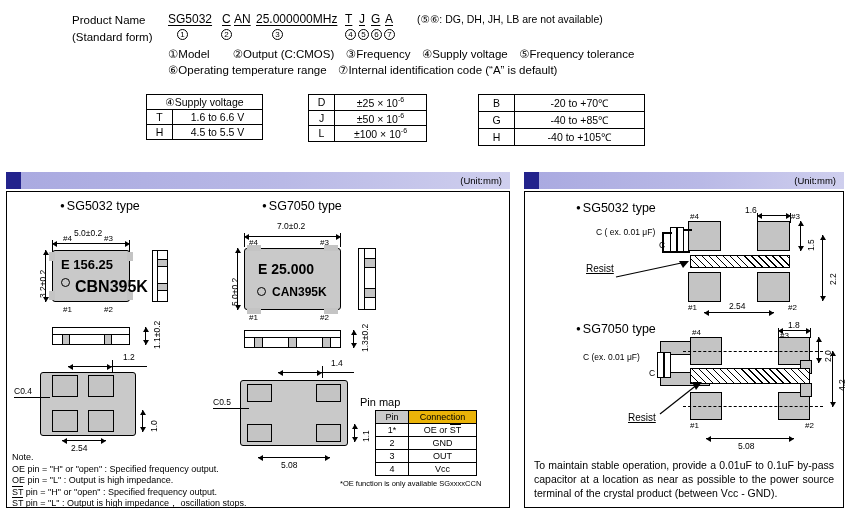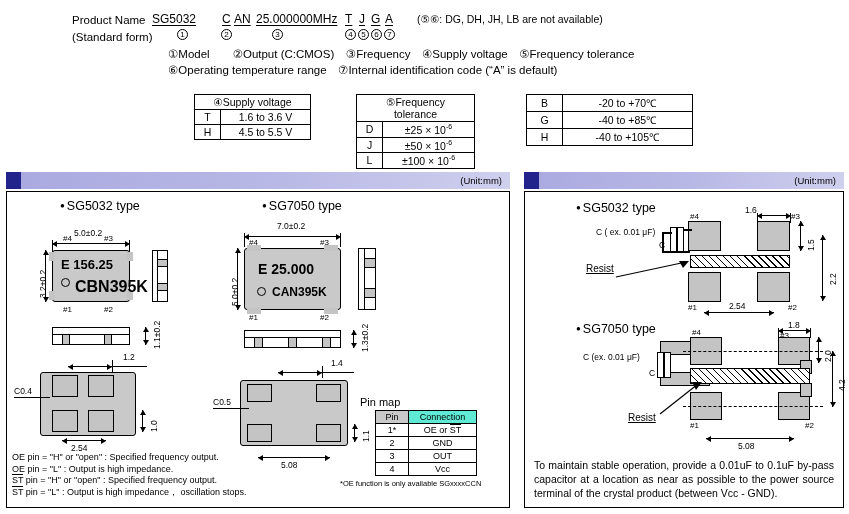--- a/index.html
+++ b/index.html
@@ -21,21 +21,21 @@
   .pn-row   { position:absolute; font-size:12px; white-space:nowrap; }
   .u { text-decoration: underline; text-underline-offset: 2px; }
   .circ {
     display:inline-block; width:11px; height:11px; line-height:10px;
     border:1px solid #000; border-radius:50%; text-align:center;
     font-size:8px; vertical-align:1px;
   }
   .note-paren { position:absolute; font-size:10.5px; white-space:nowrap; }
 
   
-  .opt-tbl { position:absolute; border-collapse:collapse; font-size:10.5px;margin-left:48px; }
+  .opt-tbl { position:absolute; border-collapse:collapse; font-size:10.5px; }
   .opt-tbl td, .opt-tbl th {
     border:1px solid #000; padding:1px 4px; text-align:center; font-weight:normal;
   }
   .opt-tbl .hdr { font-size:10.5px; padding:1px 6px; }
   .opt-tbl .code { width:26px; }
   sup.e { font-size:7px; vertical-align:super; }
 
   
   .sec-bar {
     position:absolute; height:17px;
@@ -120,21 +120,21 @@
   }
 </style>
 </head>
 <body>
 
 <div class="abs" id="pn-block">
 
   <div class="pn-label" style="top:14px;">Product Name</div>
   <div class="pn-label" style="top:31px;">(Standard form)</div>
 
-  <div class="pn-row u" style="left:152px; top:12px;">SG5032</div>
+  <div class="pn-row u" style="left:168px; top:12px;">SG5032</div>
   <div class="pn-row u" style="left:222px; top:12px;">C</div>
   <div class="pn-row u" style="left:234px; top:12px;">AN</div>
   <div class="pn-row u" style="left:256px; top:12px;">25.000000MHz</div>
   <div class="pn-row u" style="left:345px; top:12px;">T</div>
   <div class="pn-row u" style="left:359px; top:12px;">J</div>
   <div class="pn-row u" style="left:371px; top:12px;">G</div>
   <div class="pn-row u" style="left:385px; top:12px;">A</div>
 
   <div class="abs" style="left:177px; top:29px;"><span class="circ">1</span></div>
   <div class="abs" style="left:221px; top:29px;"><span class="circ">2</span></div>
@@ -150,34 +150,31 @@
   <div class="pn-row" style="left:168px; top:63px; font-size:11.5px;">⑥Operating temperature range ⑦Internal identification code (“A” is default)</div>
 </div>
 
 <table class="opt-tbl" style="left:146px; top:94px;">
   <tbody>
       <tr>
         <th class="hdr" colspan="2">④Supply voltage</th>
       </tr>
   <tr>
     <td class="code">T</td>
-    <td style="width:90px">1.6 to 3.6 V</td>
+    <td style="width:90px">1.6 to 6.6 V</td>
   </tr>
   <tr>
     <td class="code">H</td>
     <td>4.5 to 5.5 V</td>
   </tr>
 </tbody>
   </table>
 
 <table class="opt-tbl" style="left:308px; top:94px;">
   <tbody>
-      <tr>
-        <th class="hdr" colspan="2">⑤Frequency tolerance</th>
-      </tr>
   <tr>
     <td class="code">D</td>
     <td style="width:92px"><span>±25 × 10</span><sup class="e">-6</sup></td>
   </tr>
   <tr>
     <td class="code">J</td>
     <td><span>±50 × 10</span><sup class="e">-6</sup></td>
   </tr>
   <tr>
     <td class="code">L</td>
@@ -258,20 +255,21 @@
 <div class="pad" style="left:52px; top:410px; width:26px; height:22px;"></div>
 <div class="pad" style="left:88px; top:410px; width:26px; height:22px;"></div>
 <div class="dim-txt" style="left:14px; top:386px;">C0.4</div>
 <div class="ext" style="left:14px; top:397px; width:36px; height:1px;"></div>
 <div class="arrow-v" style="left:142px; top:410px; height:22px;"></div>
 <div class="dim-txt-v" style="left:149px; top:432px;">1.0</div>
 <div class="arrow-h" style="left:62px; top:440px; width:44px;"></div>
 <div class="dim-txt" style="left:71px; top:443px;">2.54</div>
 
 <div class="note-box" style="left:12px; top:452px;">
+  <div>Note.</div>
   <div>OE pin = "H" or "open" : Specified frequency output.</div>
   <div>OE pin = "L" : Output is high impedance.</div>
   <div><span class="ovln">ST</span><span id="nl2"> pin = "H" or "open" : Specified frequency output.</span></div>
   <div><span class="ovln">ST</span><span id="nl3"> pin = "L" : Output is high impedance， oscillation stops.</span></div>
 </div>
 
 <div class="bullet-title" style="left:222px; top:199px;">SG7050 type</div>
 
 <div class="dim-txt" style="left:277px; top:221px;">7.0±0.2</div>
 <div class="arrow-h" style="left:244px; top:236px; width:97px;"></div>
@@ -325,21 +323,21 @@
 <div class="dim-txt-v" style="left:361px; top:442px;">1.1</div>
 <div class="arrow-h" style="left:258px; top:457px; width:72px;"></div>
 <div class="dim-txt" style="left:281px; top:460px;">5.08</div>
 
 <div class="pinmap-lbl" style="left:360px; top:396px;">Pin map</div>
 
 <table class="pin-tbl" style="left:375px; top:410px;">
   <tbody>
       <tr>
     <th class="c1" style="background:#c9c9c9;">Pin</th>
-    <th class="c2" style="background:#5eead4;">Connection</th>
+    <th class="c2" style="background:#eab308;">Connection</th>
   </tr>
   <tr>
     <td>1*</td>
     <td><span>OE or </span><span class="ovln">ST</span></td>
   </tr>
   <tr>
     <td>2</td>
     <td>GND</td>
   </tr>
   <tr>

